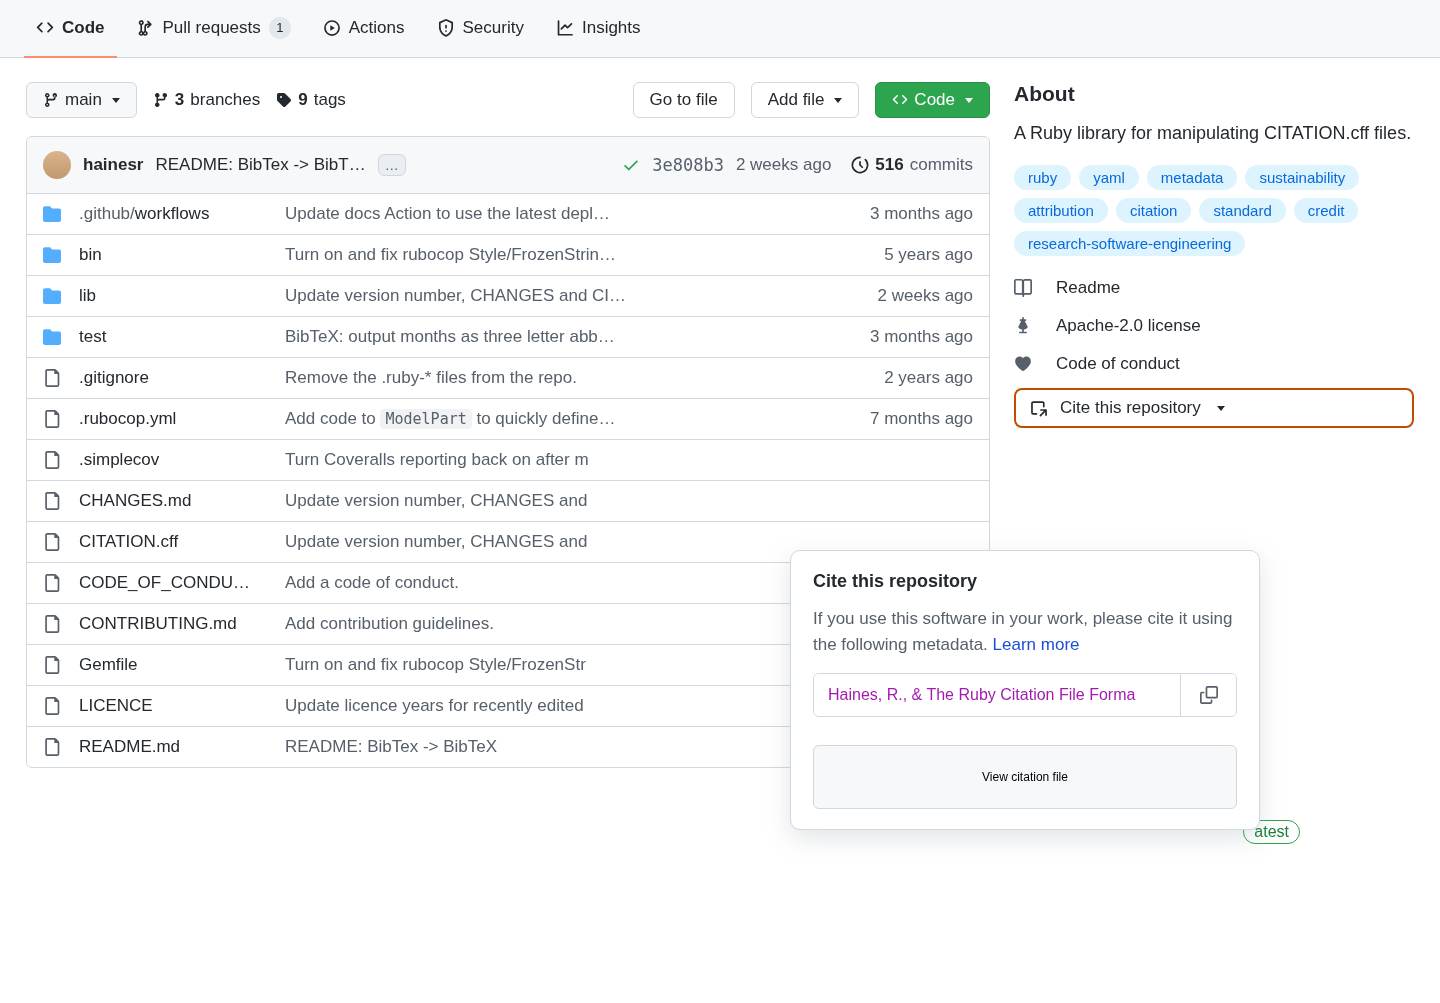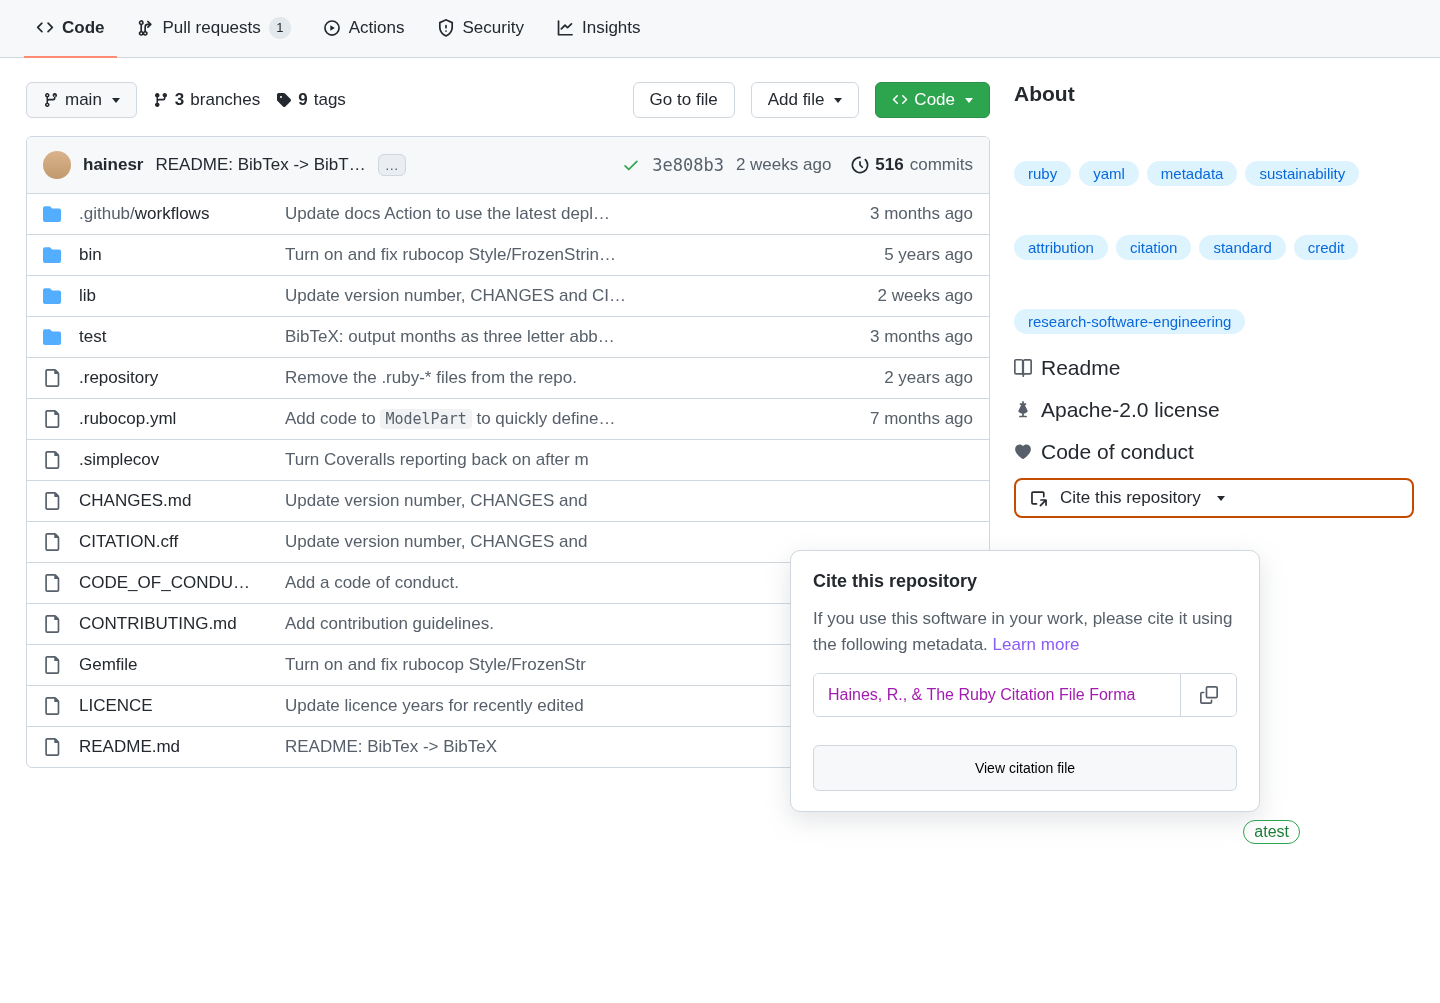--- a/index.html
+++ b/index.html
@@ -142,26 +142,25 @@
   .about h2 { font-size: 21px; font-weight: 600; margin-bottom: 14px; }
   .about-desc { font-size: 18px; color: #24292f; line-height: 1.5; margin-bottom: 18px; }
   .topics { display: flex; flex-wrap: wrap; gap: 8px; margin-bottom: 18px; }
   .topic {
     background: #ddf4ff;
     color: #0969da;
     border-radius: 999px;
     padding: 4px 14px;
     font-size: 15px;
     text-decoration: none;
-    margin-top: 41px;
   }
   .meta-list { display: flex; flex-direction: column; gap: 10px; }
   .meta-item {
-    display: flex; align-items: center; gap: 9px;
-    font-size: 21px; color: #57606a; text-decoration: none;
+    display: flex; align-items: center; gap: 24px;
+    font-size: 17px; color: #57606a; text-decoration: none;
     padding: 4px 0;
   }
   .meta-item .octicon { color: #57606a; }
   .meta-item span.t { color: #24292f; }
   .cite-btn {
     display: inline-flex; align-items: center; gap: 12px;
     border: 2.7px solid #c24c00; border-radius: 8px;
     padding: 8px 14px; font-size: 17px; color: #24292f;
     background: #fff; cursor: pointer;
   }
@@ -181,21 +180,21 @@
     width: 470px;
     background: #fff;
     border: 1px solid #d0d7de;
     border-radius: 10px;
     box-shadow: 0 8px 24px rgba(140,149,159,.25);
     padding: 20px 22px;
     z-index: 20;
   }
   .popover h3 { font-size: 18px; font-weight: 600; margin-bottom: 14px; }
   .popover p { font-size: 17px; color: #57606a; line-height: 1.5; margin-bottom: 16px; }
-  .popover p a { color: #8b5cf6; text-decoration: none; }
+  .popover p a { color: #1d4ed8; text-decoration: none; }
   .pop-tabs { display: flex; gap: 24px; border-bottom: 1px solid #d0d7de; margin-bottom: 18px; }
   .pop-tab {
     padding: 6px 4px 12px; font-size: 17px; font-weight: 400; color: #24292f;
     border-bottom: 2px solid transparent; cursor: pointer;
   }
   .pop-tab.active { font-weight: 600; border-bottom-color: #fd8c73; }
   .cite-box {
     display: flex; border: 1px solid #d0d7de; border-radius: 6px;
     overflow: hidden; margin-bottom: 28px;
   }
@@ -203,21 +202,21 @@
     flex: 1; border: none; padding: 12px 14px; font-size: 16px; outline: none;
     color: #a21caf;
   }
   .cite-box button {
     border: none; border-left: 1px solid #d0d7de; background: #fff;
     width: 56px; display:flex; align-items:center; justify-content:center;
     cursor: pointer; color: #57606a;
   }
   .view-citation {
     width: 100%; border: 1px solid #d0d7de; border-radius: 6px;
-    background: #f6f8fa; padding: 14px; font-size: 14px; font-weight: 500;
+    background: #f6f8fa; padding: 24px; font-size: 12px; font-weight: 500;
     cursor: pointer;
   }
   .latest-pill {
     position: absolute; right: 140px; top: 820px;
     border: 1.5px solid #2da44e; border-radius: 999px;
     padding: 2px 10px; font-size: 16px; color: #1a7f37; background: #fff;
   }
 </style>
 </head>
 <body>
@@ -359,21 +358,21 @@
             <span class="file-name">test</span>
             <span class="file-msg">BibTeX: output months as three letter abb…</span>
             <span class="file-time">3 months ago</span>
           </div>
           <div class="filelist-row">
             <span class="file-icon">
               <svg class="octicon" width="18" height="18" viewBox="0 0 16 16">
                 <path fill="#57606a" d="M2 1.75C2 .78 2.78 0 3.75 0h6.59c.46 0 .9.18 1.24.51l2.41 2.41c.33.33.51.77.51 1.24v10.09A1.75 1.75 0 0 1 12.75 16h-9A1.75 1.75 0 0 1 2 14.25V1.75Zm1.5 0v12.5c0 .14.11.25.25.25h9c.14 0 .25-.11.25-.25V4.5h-2.25A.75.75 0 0 1 10 3.75V1.5H3.75a.25.25 0 0 0-.25.25Z"></path>
               </svg>
             </span>
-            <span class="file-name">.repository</span>
+            <span class="file-name">.gitignore</span>
             <span class="file-msg">Remove the .ruby-* files from the repo.</span>
             <span class="file-time">2 years ago</span>
           </div>
           <div class="filelist-row">
             <span class="file-icon">
               <svg class="octicon" width="18" height="18" viewBox="0 0 16 16">
                 <path fill="#57606a" d="M2 1.75C2 .78 2.78 0 3.75 0h6.59c.46 0 .9.18 1.24.51l2.41 2.41c.33.33.51.77.51 1.24v10.09A1.75 1.75 0 0 1 12.75 16h-9A1.75 1.75 0 0 1 2 14.25V1.75Zm1.5 0v12.5c0 .14.11.25.25.25h9c.14 0 .25-.11.25-.25V4.5h-2.25A.75.75 0 0 1 10 3.75V1.5H3.75a.25.25 0 0 0-.25.25Z"></path>
               </svg>
             </span>
             <span class="file-name">.rubocop.yml</span>
@@ -459,20 +458,21 @@
             <span class="file-name">README.md</span>
             <span class="file-msg">README: BibTex -&gt; BibTeX</span>
             <span class="file-time">2 weeks ago</span>
           </div>
         </div>
     </div>
   </div>
 
   <aside class="right about">
     <h2>About</h2>
+    <p class="about-desc">A Ruby library for manipulating CITATION.cff files.</p>
     <div class="topics" id="topics">
         <a class="topic">ruby</a>
         <a class="topic">yaml</a>
         <a class="topic">metadata</a>
         <a class="topic">sustainability</a>
         <a class="topic">attribution</a>
         <a class="topic">citation</a>
         <a class="topic">standard</a>
         <a class="topic">credit</a>
         <a class="topic">research-software-engineering</a>

